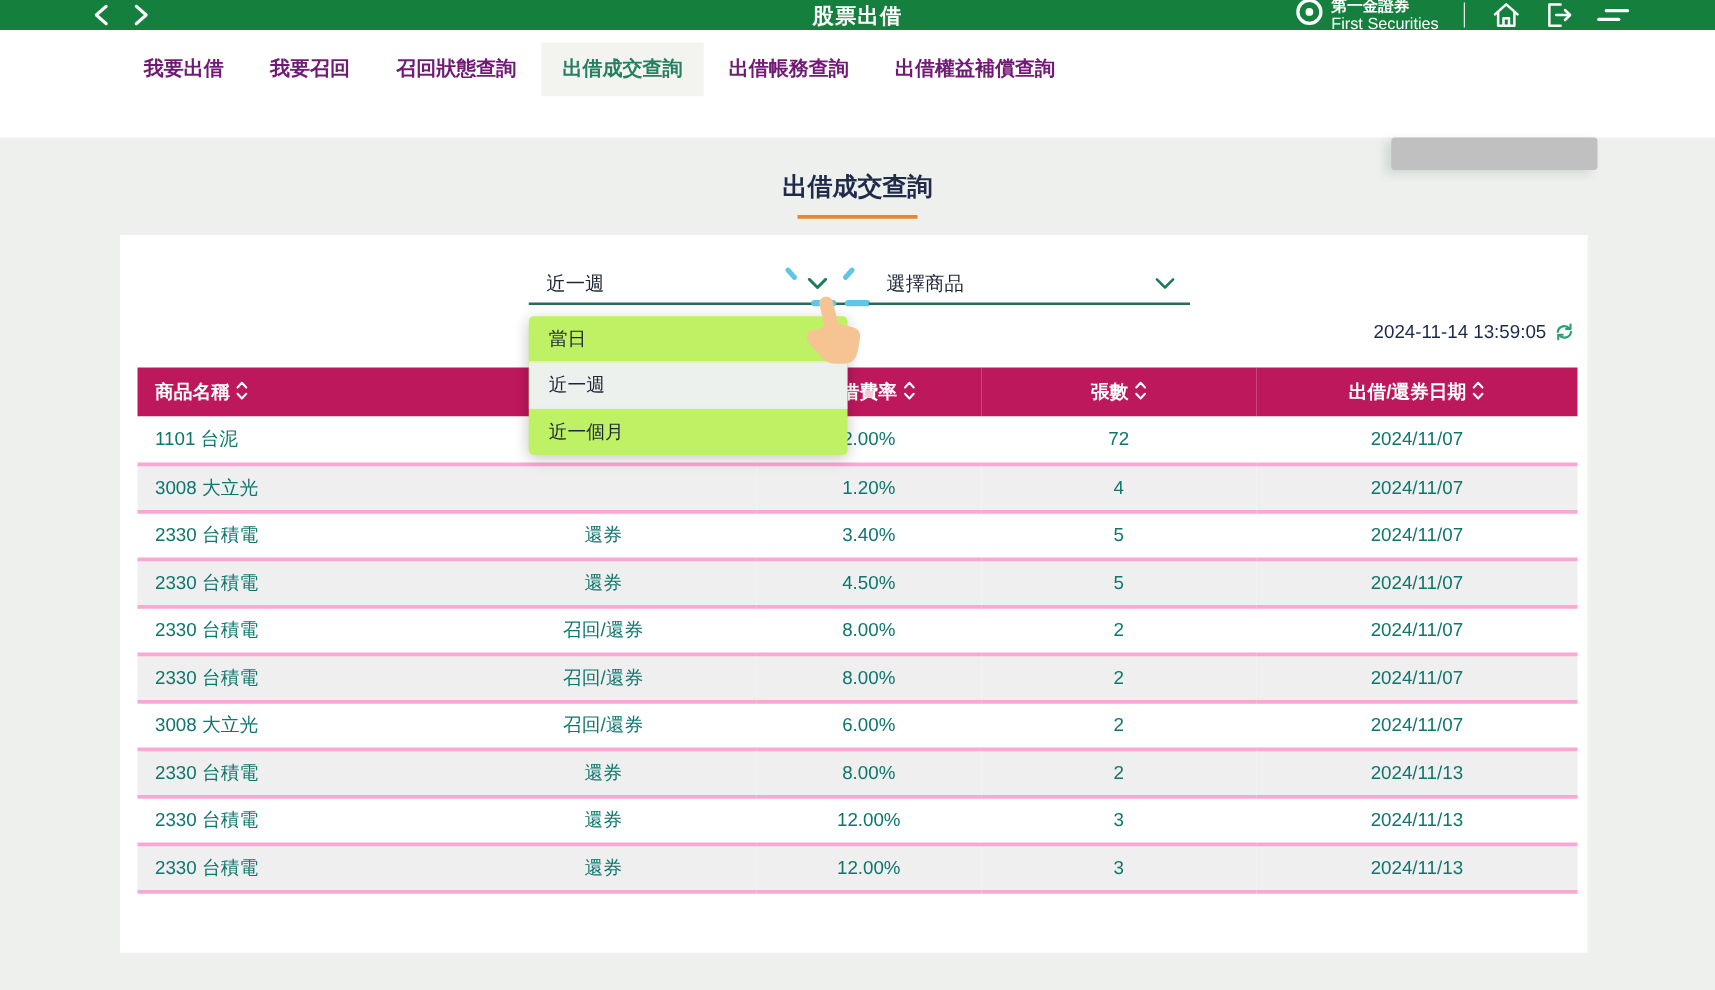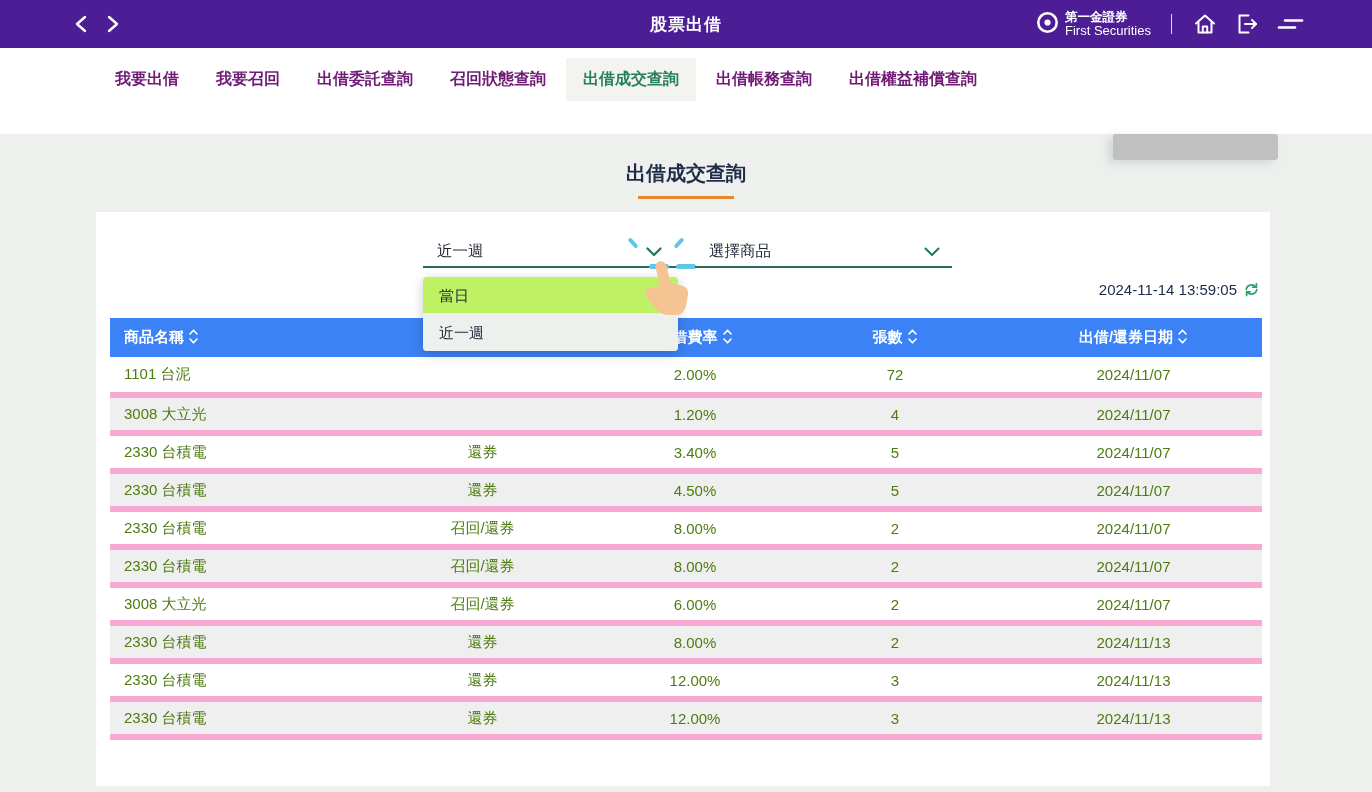--- a/index.html
+++ b/index.html
@@ -4,21 +4,21 @@
 <style>
   * { margin:0; padding:0; box-sizing:border-box; }
   html,body { width:1372px; height:792px; overflow:hidden; }
   body {
     font-family:"Liberation Sans","DejaVu Sans",sans-serif;
     background:#eef0ee;
     color:#1d2538;
   }
   
   .topbar {
-    position:relative; height:48px; background:#4c1d95;
+    position:relative; height:24px; background:#15803d;
     display:flex; align-items:center;
   }
   .nav-arrows { display:flex; gap:18px; margin-left:74px; }
   .arrow-btn { background:none; border:none; cursor:pointer; display:flex; align-items:center; }
   .topbar-title {
     position:absolute; left:0; right:0; text-align:center;
     color:#fff; font-size:17px; font-weight:600; letter-spacing:1px;
     pointer-events:none;
   }
   .topbar-right { position:absolute; right:68px; display:flex; align-items:center; gap:16px; }
@@ -86,27 +86,27 @@
     border-bottom:1px solid #ececec;
   }
   .dropdown-option:last-child { border-bottom:none; }
   .dropdown-option.sel { background:#edf1ed; }
   
   .hand-cursor { position:absolute; left:545px; top:49px; z-index:30; pointer-events:none; }
   
   .grid { position:absolute; left:14px; top:106px; width:1152px;
     border-collapse:collapse; table-layout:fixed; font-size:15px; }
   .grid thead th {
-    background:#3b82f6; color:#fff; height:39px; font-weight:700;
+    background:#be185d; color:#fff; height:39px; font-weight:700;
     text-align:center; white-space:nowrap; cursor:pointer;
   }
   .grid thead th.col-name { text-align:left; padding-left:14px; }
   .grid tbody td {
-    height:38px; border-bottom:6px solid #f9a8d4;
-    text-align:center; color:#4d7c0f; white-space:nowrap;
+    height:38px; border-bottom:3px solid #f9a8d4;
+    text-align:center; color:#0f766e; white-space:nowrap;
   }
   .grid tbody td.cell-name { text-align:left; padding-left:14px; font-weight:500; }
   .grid tbody tr:nth-child(even) { background:#efefef; }
   .sort-ic { vertical-align:-3px; margin-left:4px; }
 </style>
 </head>
 <body>
 
 <header class="topbar">
   <div class="nav-arrows">
@@ -156,21 +156,20 @@
         <line x1="3" y1="16.5" x2="19" y2="16.5"></line>
       </svg>
     </button>
   </div>
 </header>
 
 <nav class="navbar">
   <div class="tabs">
     <div class="tab">我要出借</div>
     <div class="tab">我要召回</div>
-    <div class="tab">出借委託查詢</div>
     <div class="tab">召回狀態查詢</div>
     <div class="tab active">出借成交查詢</div>
     <div class="tab">出借帳務查詢</div>
     <div class="tab">出借權益補償查詢</div>
   </div>
   <div class="redacted-box"></div>
 </nav>
 
 <div class="page-title-wrap">
   <h1 class="page-title">出借成交查詢</h1>
@@ -209,20 +208,21 @@
         <polyline points="13.4,2.6 13.4,6.2 9.8,6.2"></polyline>
         <path d="M13.8 8.5 a5.3 5.3 0 0 1 -9.4 2.6"></path>
         <polyline points="3.6,14.4 3.6,10.8 7.2,10.8"></polyline>
       </svg>
     </span>
   </div>
 
   <div class="dropdown-panel">
     <div class="dropdown-option">當日</div>
     <div class="dropdown-option sel">近一週</div>
+    <div class="dropdown-option">近一個月</div>
   </div>
 
   <div class="hand-cursor">
     <svg width="52" height="58" viewBox="0 0 52 58">
       <g fill="#f6c493">
         <rect x="17" y="0" width="11" height="32" rx="5.5" transform="rotate(-14 22 16)"></rect>
         <path d="M12 27 q-7 -1.5 -7.5 4.5 q-0.3 4.5 4 8.5 l7.5 8.5 q4.5 5.5 12 5.5 h6 q9 0 11 -9 l2 -11 q1.2 -8 -6.5 -9.5 l-15 -3.5 z"></path>
       </g>
     </svg>
   </div>

